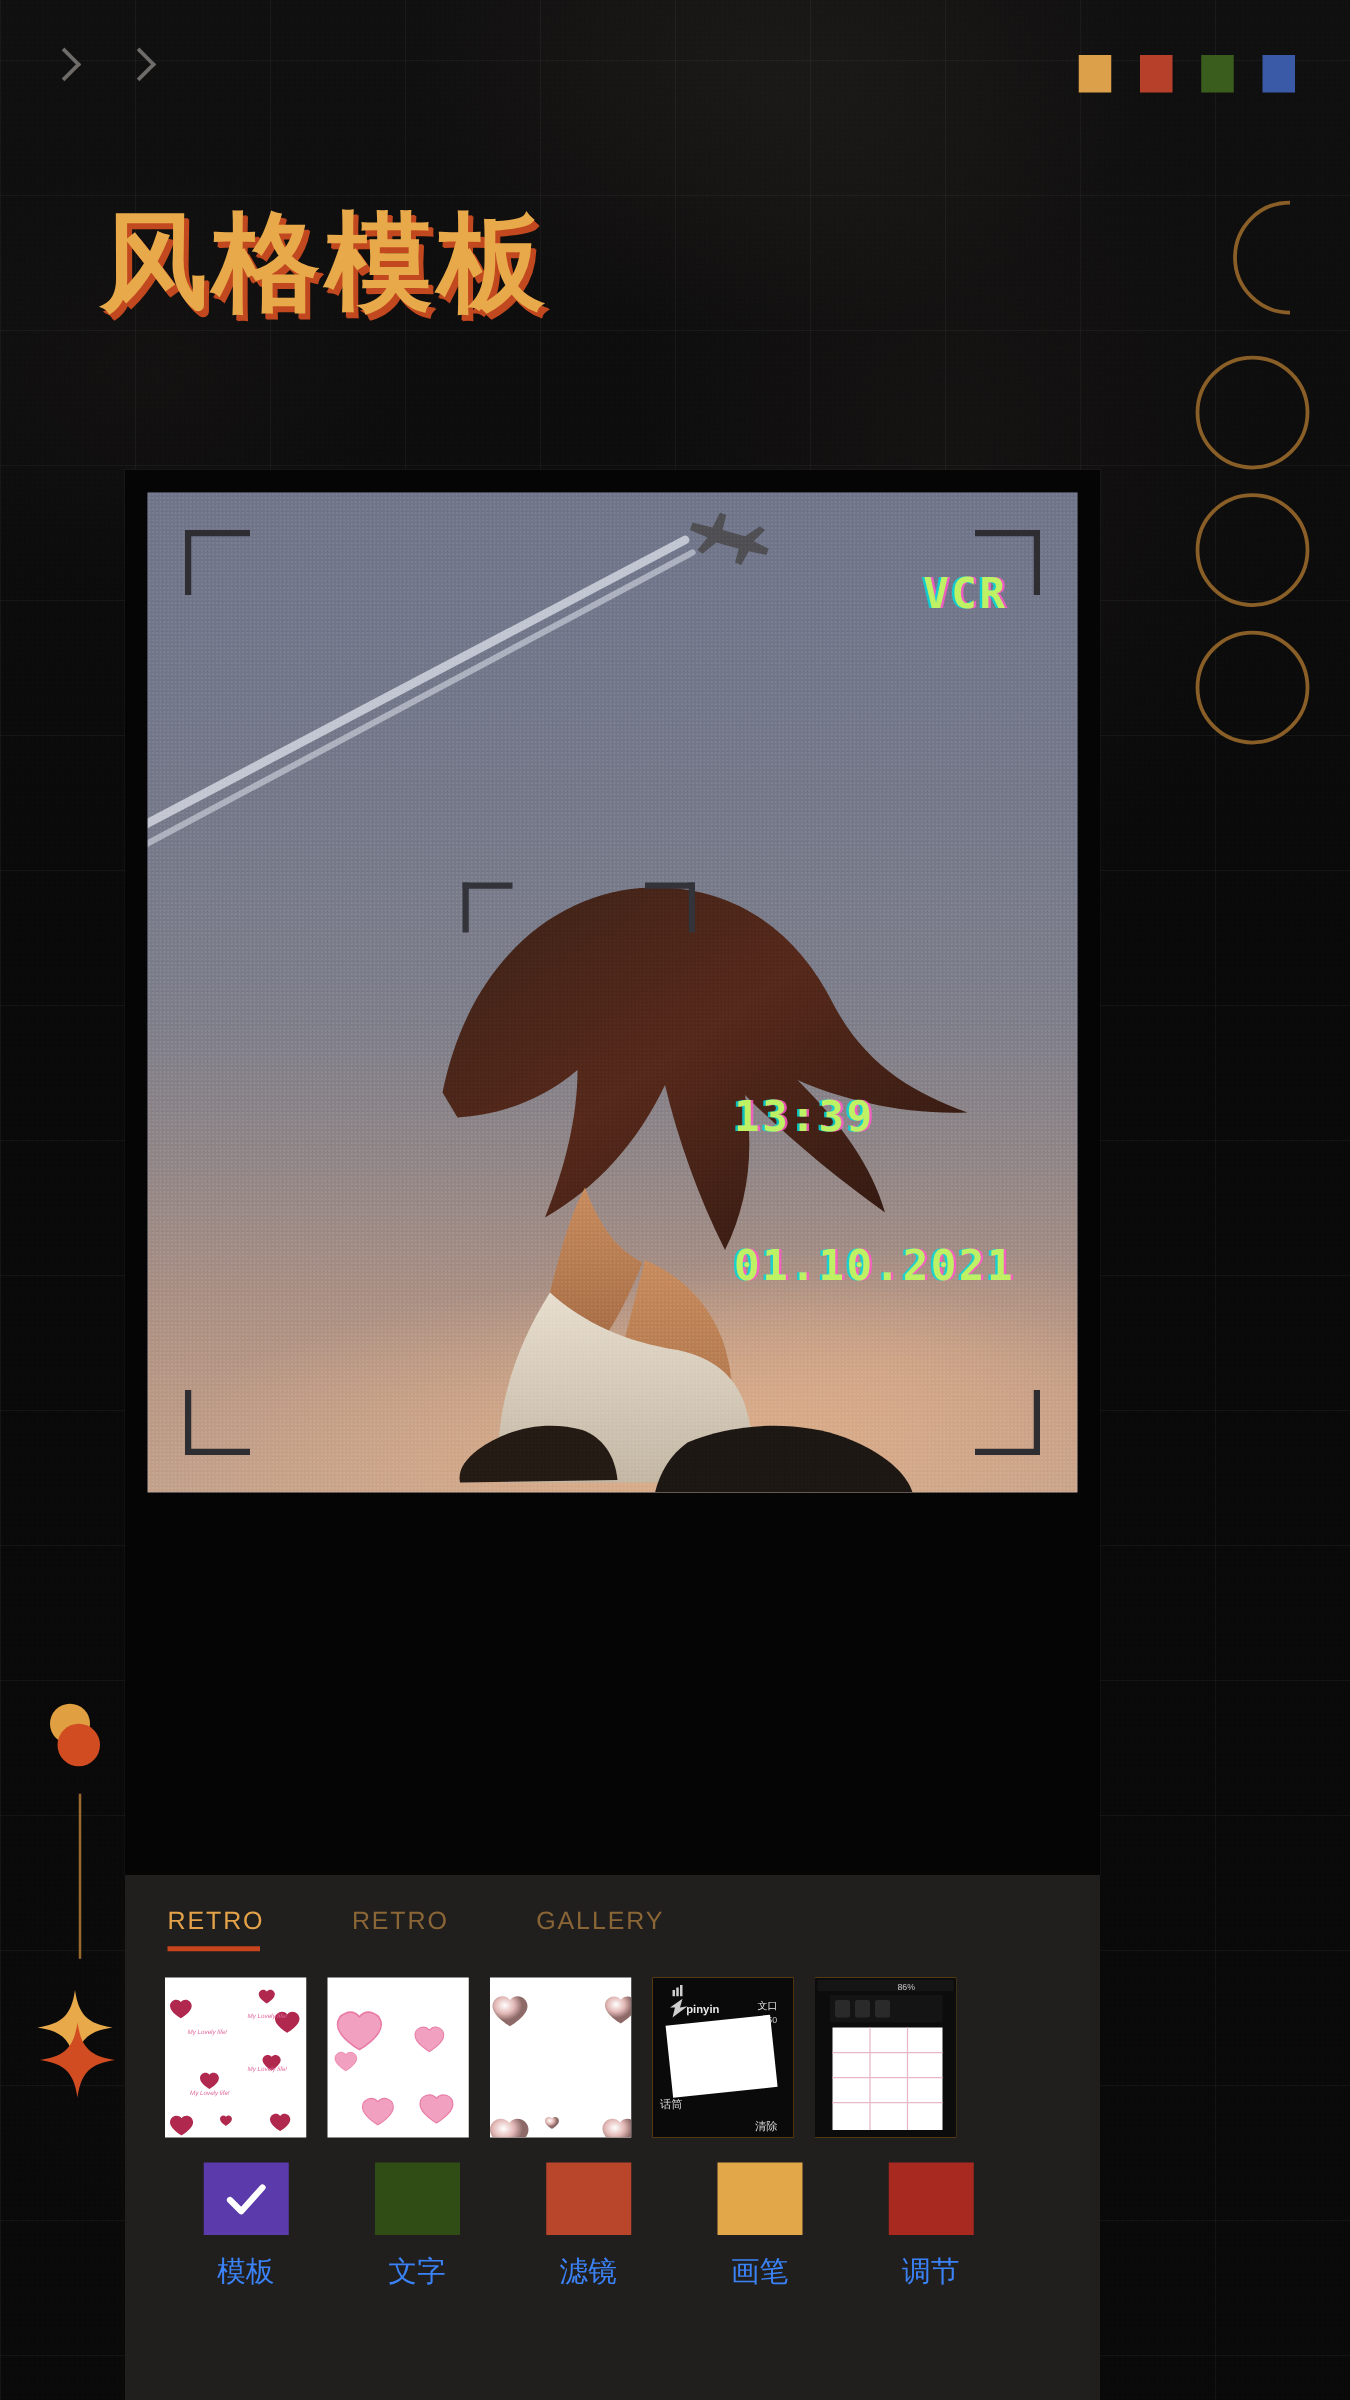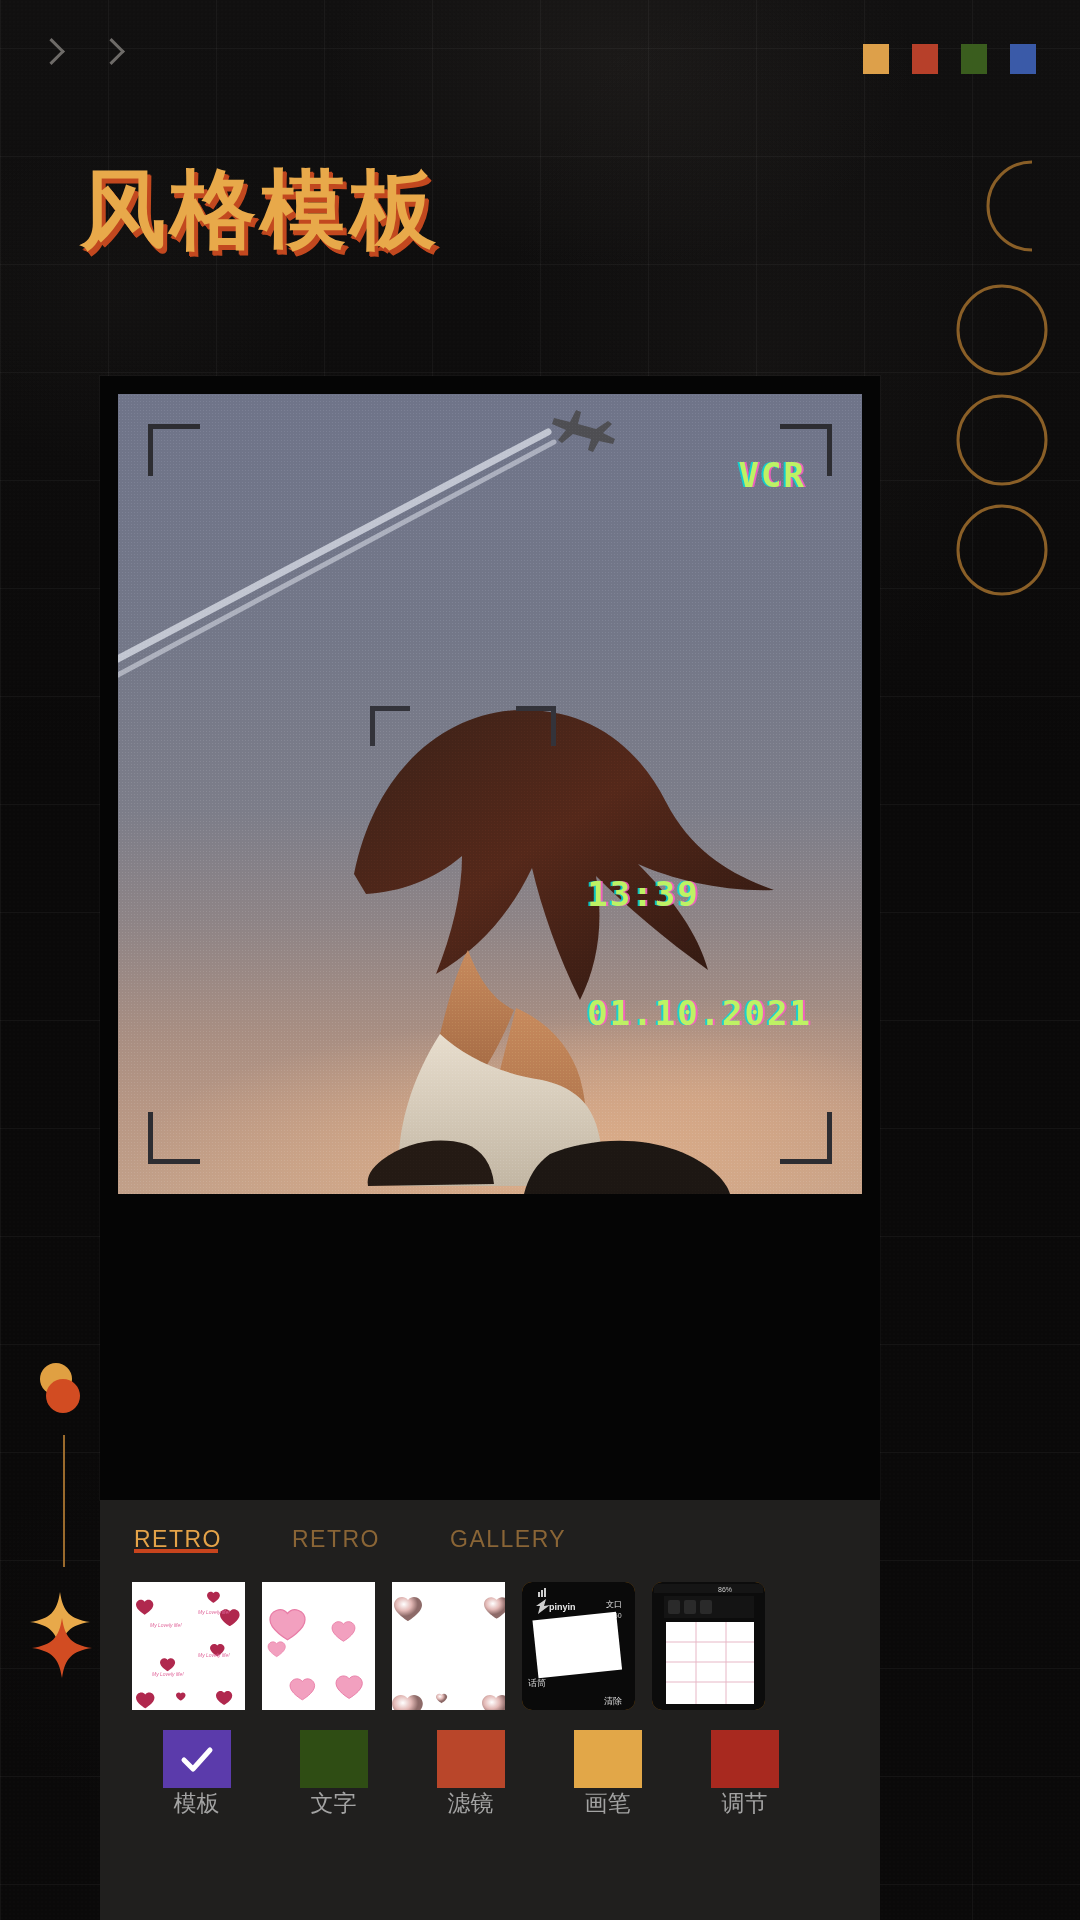--- a/index.html
+++ b/index.html
@@ -166,37 +166,37 @@
 
   
   .panel {
     position: absolute; left: 100px; top: 1500px;
     width: 780px; height: 420px;
     background: #201f1e;
   }
   .tabs { position: absolute; left: 34px; top: 26px; display: flex; gap: 70px; }
   .tab {
     font-family: "Liberation Sans", sans-serif;
-    font-size: 23px; letter-spacing: 1.5px;
-    color: #8a6536; position: relative; cursor: pointer;
+    font-size: 20px; letter-spacing: 1.5px;
+    color: #8a6536; position: relative; padding-bottom: 12px; cursor: pointer;
   }
   .tab.active { color: #e4a349; }
   .tab.active::after {
     content: ""; position: absolute; left: 0; right: 4px; bottom: 0;
     height: 4px; background: #c8441d;
   }
   .thumbs { position: absolute; left: 32px; top: 82px; display: flex; gap: 17px; }
   .thumb { width: 113px; height: 128px; background: #fff; overflow: hidden; position: relative; }
-  .thumb.dark { background: #a16207; border-radius: 10px; }
+  .thumb.dark { background: #a16207; }
 
   .tools { position: absolute; left: 28px; top: 230px; display: flex; gap: 0; }
   .tool { width: 137px; display: flex; flex-direction: column; align-items: center; cursor: pointer; }
   .tool-sw { width: 68px; height: 58px; display: flex; align-items: center; justify-content: center; }
   .tool-label {
-    font-size: 23px; color: #a3a3a3;
+    margin-top: 14px; font-size: 23px; color: #3b82f6;
     font-family: "DejaVu Sans", sans-serif;
   }
   .check { width: 40px; height: 40px; }
 </style>
 </head>
 <body>
 
 <div id="root">
 
   <div class="bg-photo"></div>

